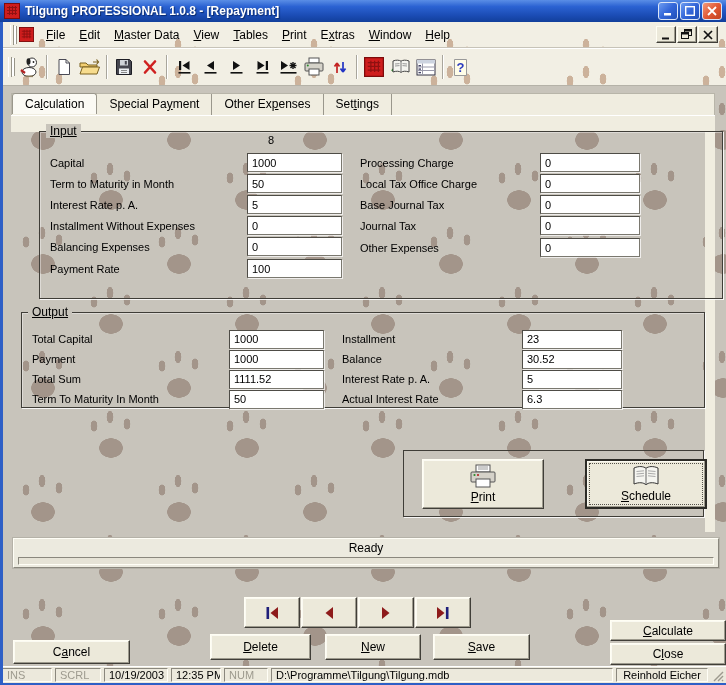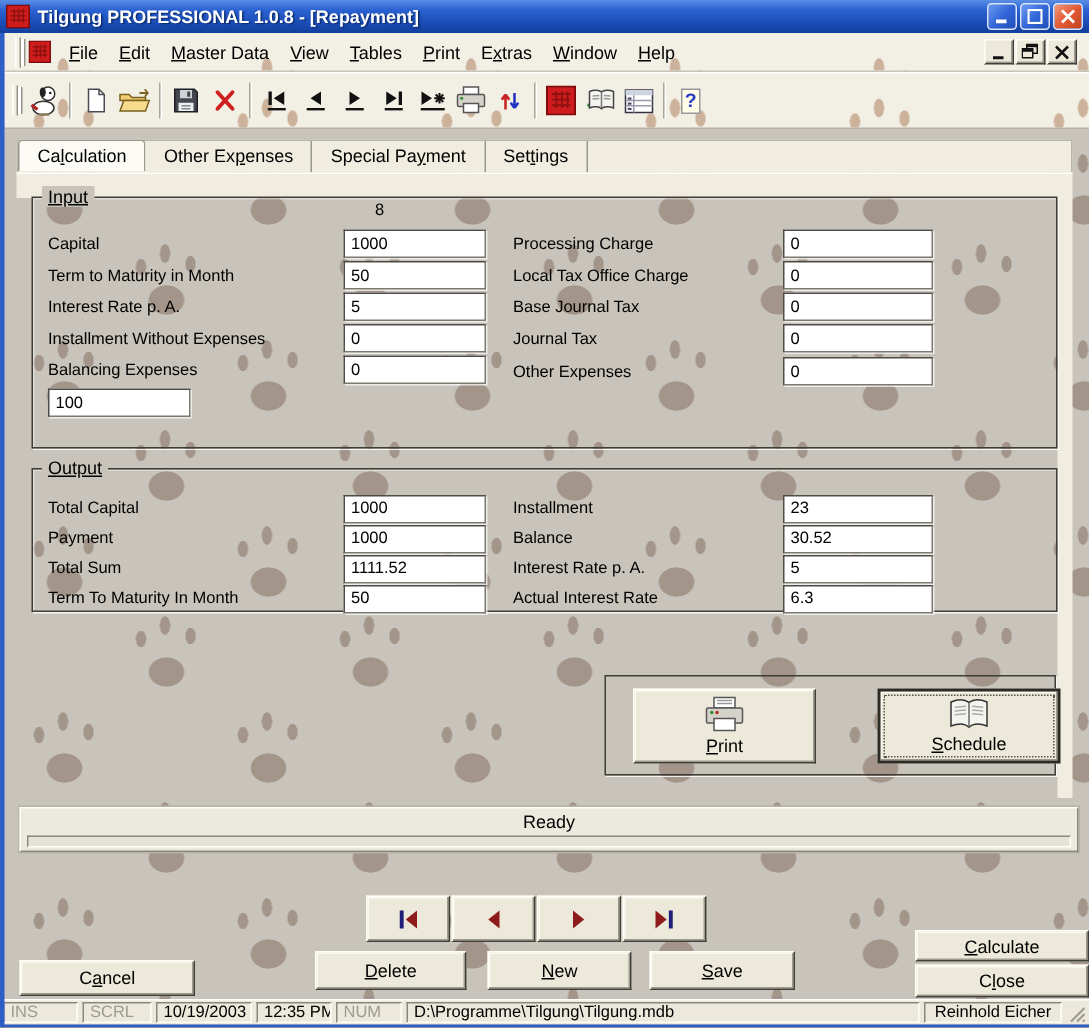--- a/index.html
+++ b/index.html
@@ -400,28 +400,28 @@
             <text x="8.5" y="13.5" text-anchor="middle" font-size="13" font-family="Liberation Sans, sans-serif" font-weight="bold" fill="#2b3bc0">?</text>
           </svg>
         </span>
     </span>
   </div>
 
   <div class="formarea paw-gray">
 
     <div class="tabstrip">
       <span class="tab active">Ca<u>l</u>culation</span>
+      <span class="tab">Special Pa<u>y</u>ment</span>
       <span class="tab">Other Ex<u>p</u>enses</span>
-      <span class="tab">Special Pa<u>y</u>ment</span>
       <span class="tab">Set<u>t</u>ings</span>
     </div>
     <div class="tabband"></div>
     <div class="tabright"></div>
 
-    <div class="group" style="left:18px; top:45px; width:684px; height:168px;">
+    <div class="group" style="left:36px; top:45px; width:684px; height:168px;">
       <span class="group-label">Input</span>
       <span class="counter">8</span>
       <div class="fcol" style="left:10px; top:20px; width:310px;">
         <div class="frow" style="height:21px">
             <span class="flabel" style="width:197px">Capital</span>
             <input class="field" style="width: 95px;" value="1000">
           </div>
         <div class="frow" style="height:21px">
             <span class="flabel" style="width:197px">Term to Maturity in Month</span>
             <input class="field" style="width: 95px;" value="50">
@@ -432,20 +432,21 @@
           </div>
         <div class="frow" style="height:21px">
             <span class="flabel" style="width:197px">Installment Without Expenses</span>
             <input class="field" style="width: 95px;" value="0">
           </div>
         <div class="frow" style="height:21px">
             <span class="flabel" style="width:197px">Balancing Expenses</span>
             <input class="field" style="width: 95px;" value="0">
           </div>
         <div class="frow" style="height:23px">
+            <span class="flabel" style="width:197px">Payment Rate</span>
             <input class="field" style="width: 95px;" value="100">
           </div>
       </div>
       <div class="fcol" style="left:320px; top:20px; width:300px;">
         <div class="frow" style="height:21px">
             <span class="flabel" style="width:180px">Processing Charge</span>
             <input class="field" style="width: 100px;" value="0">
           </div>
         <div class="frow" style="height:21px">
             <span class="flabel" style="width:180px">Local Tax Office Charge</span>

